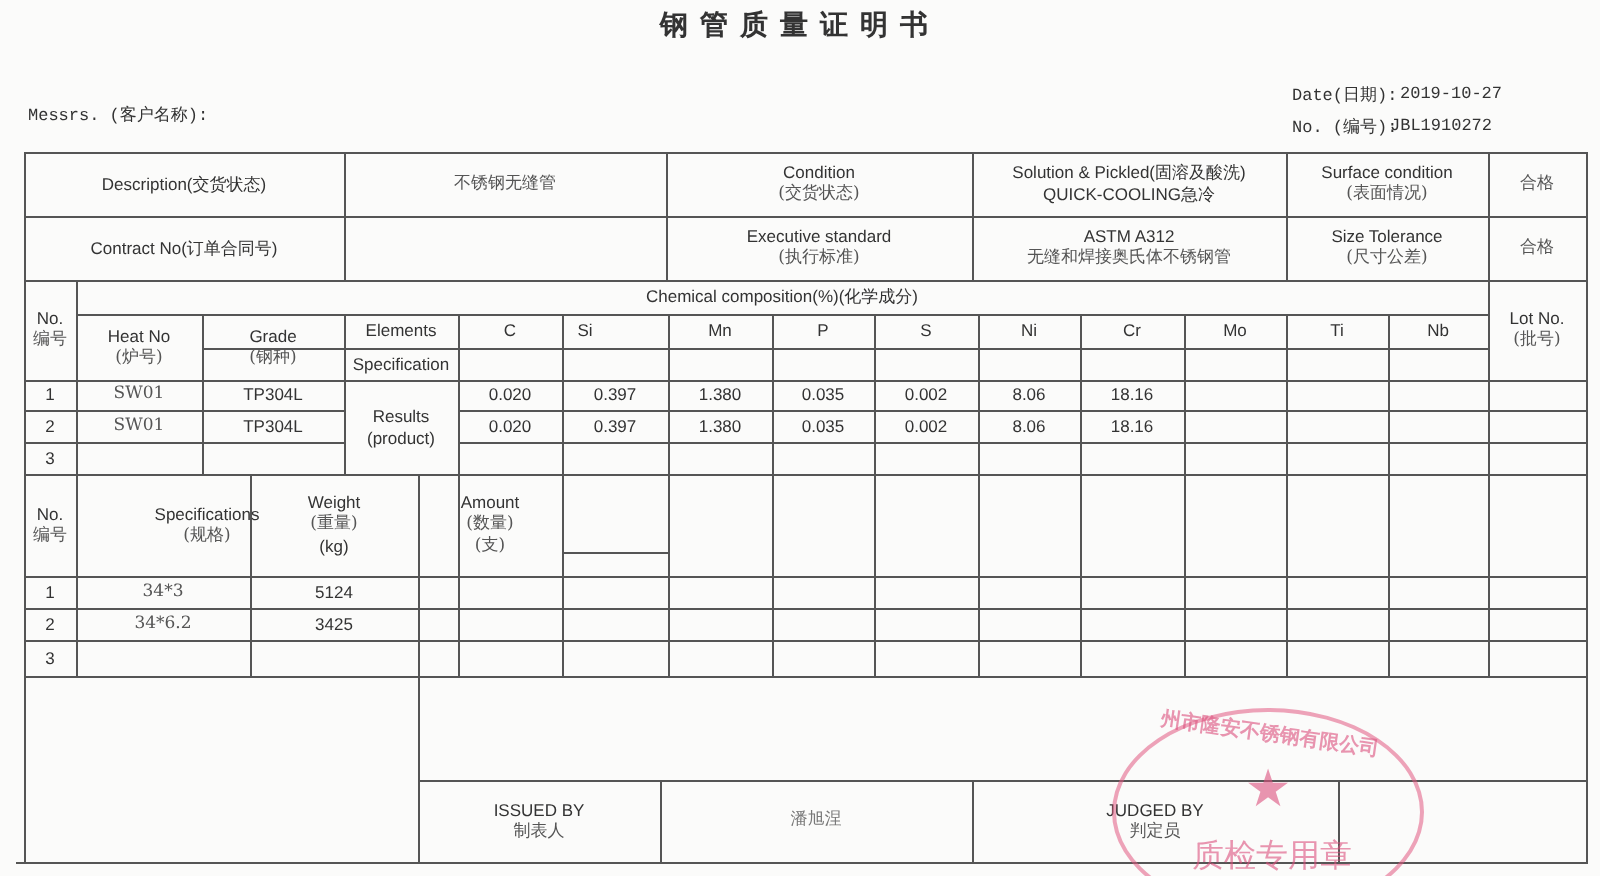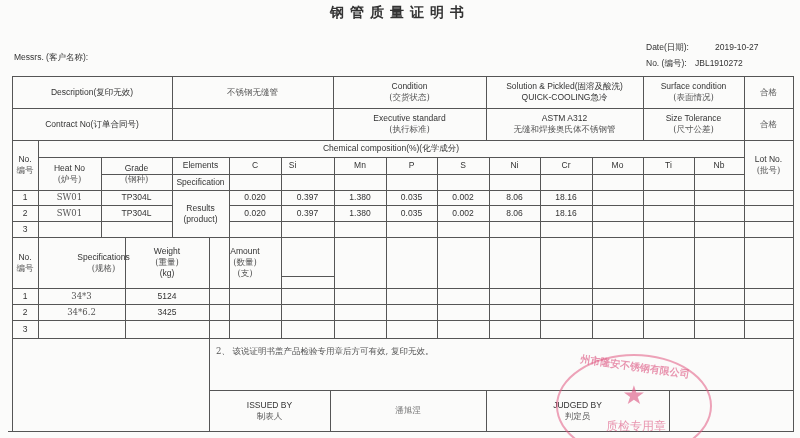--- a/index.html
+++ b/index.html
@@ -8,21 +8,21 @@
     background:#fbfbfa;
     font-family:"Liberation Sans", "DejaVu Sans", sans-serif;
     color:#2a2a2a;
   }
   .abs { position:absolute; }
   .title {
     left:0; width:800px; top:4px; text-align:center;
     font-family:"DejaVu Serif", "Liberation Serif", serif;
     font-size:14px; font-weight:bold; letter-spacing:6px; color:#333;
   }
-  .meta { font-size:8.5px; color:#333; }
+  .meta { font-size:8.5px; color:#333;font-family:Liberation Mono, monospace; }
   .cell {
     position:absolute; box-sizing:border-box;
     display:flex; flex-direction:column; align-items:center; justify-content:center;
     text-align:center; font-size:8.5px; line-height:11px; color:#333;
   }
   .cn { font-family:"DejaVu Serif","Liberation Serif", serif; color:#555; font-size:8.5px; }
   .hl { position:absolute; height:0; border-top:1px solid #555; }
   .vl { position:absolute; width:0; border-left:1px solid #555; }
   .notes { font-family:"DejaVu Serif","Liberation Serif", serif; color:#555; font-size:8.5px; line-height:12.5px; }
   .stamp {
@@ -31,21 +31,21 @@
     box-sizing:border-box;
   }
   .stamp-text { position:absolute; color:rgba(220,80,125,0.6); font-family:"DejaVu Serif","Liberation Serif", serif; }
 </style>
 </head>
 <body>
 
 <div class="abs title">钢管质量证明书</div>
 <div class="abs meta" style="left:14px; top:52px;">Messrs. (客户名称):</div>
 <div class="abs meta" style="left:646px; top:42px;">Date(日期):</div>
-<div class="abs meta" style="left:700px; top:42px;margin-left:15px;">2019-10-27</div>
+<div class="abs meta" style="left:700px; top:42px;">2019-10-27</div>
 <div class="abs meta" style="left:646px; top:58px;">No. (编号):</div>
 <div class="abs meta" style="left:695px; top:58px;">JBL1910272</div>
 
 <div>
 
   <div class="hl" style="left:12px; width:781px; top:76px;"></div>
   <div class="hl" style="left:12px; width:781px; top:108px;"></div>
   <div class="hl" style="left:12px; width:781px; top:140px;"></div>
   <div class="vl" style="left:12px; top:76px; height:356px;"></div>
   <div class="vl" style="left:793px; top:76px; height:356px;"></div>
@@ -90,21 +90,21 @@
   <div class="hl" style="left:12px; width:781px; top:338px;"></div>
 
   <div class="vl" style="left:209px; top:338px; height:94px;"></div>
   <div class="hl" style="left:209px; width:584px; top:390px;"></div>
   <div class="vl" style="left:330px; top:390px; height:42px;"></div>
   <div class="vl" style="left:486px; top:390px; height:42px;"></div>
   <div class="vl" style="left:669px; top:390px; height:42px;"></div>
 </div>
 
 <div class="cell" style="left:12px; top:76px; width:160px; height:32px;">
-  <span>Description(复印无效)</span>
+  <span>Description(交货状态)</span>
 </div>
 <div class="cell cn" style="left:172px; top:76px; width:161px; height:32px;">
   <span>不锈钢无缝管</span>
 </div>
 <div class="cell" style="left:333px; top:76px; width:153px; height:32px;">
   <span>Condition</span>
   <span class="cn">(交货状态)</span>
 </div>
 <div class="cell" style="left:486px; top:76px; width:157px; height:32px;">
   <span>Solution &amp; Pickled(固溶及酸洗)</span>
@@ -256,34 +256,33 @@
 <div>
   <div class="cell" style="left:12px; top:304px; width:26px; height:16px;">2</div>
   <div class="cell cn" style="left:38px; top:304px; width:87px; height:16px;">34*6.2</div>
   <div class="cell" style="left:125px; top:304px; width:84px; height:16px;">3425</div>
 </div>
 <div>
   <div class="cell" style="left:12px; top:320px; width:26px; height:18px;">3</div>
 </div>
 
 <div class="abs notes" style="left:216px; top:345px; width:570px;">
-  <div>2、 该说证明书盖产品检验专用章后方可有效, 复印无效。</div>
 </div>
 
 <div class="cell" style="left:209px; top:390px; width:121px; height:41px;">
   <span>ISSUED BY</span>
   <span class="cn">制表人</span>
 </div>
 <div class="cell cn" style="left:330px; top:390px; width:156px; height:41px; color:#777;">
   <span>潘旭涅</span>
 </div>
 <div class="cell" style="left:486px; top:390px; width:183px; height:41px;">
   <span>JUDGED BY</span>
   <span class="cn">判定员</span>
 </div>
 <div class="cell" style="left:669px; top:390px; width:124px; height:41px;">
   <span></span>
 </div>
 
 <div class="stamp"></div>
 <div class="stamp-text" style="left:580px; top:360px; width:110px; text-align:center; font-size:10px; font-weight:bold; transform:rotate(8deg);">州市隆安不锈钢有限公司</div>
 <div class="stamp-text" style="left:614px; top:382px; width:40px; text-align:center; font-size:26px; line-height:26px;">★</div>
-<div class="stamp-text" style="left:596px; top:418px; width:80px; text-align:center; font-size:12px;">质检专用章</div>
+<div class="stamp-text" style="left:596px; top:418px; width:80px; text-align:center; font-size:16px;">质检专用章</div>
 
 </body></html>

